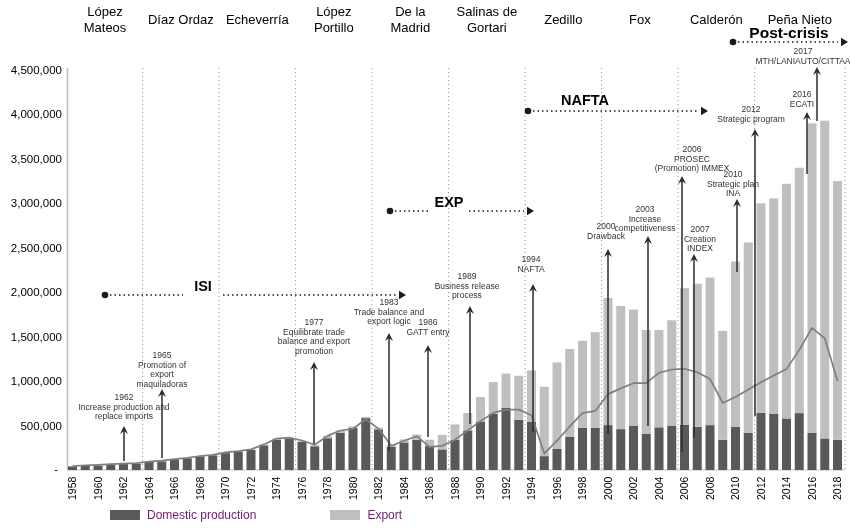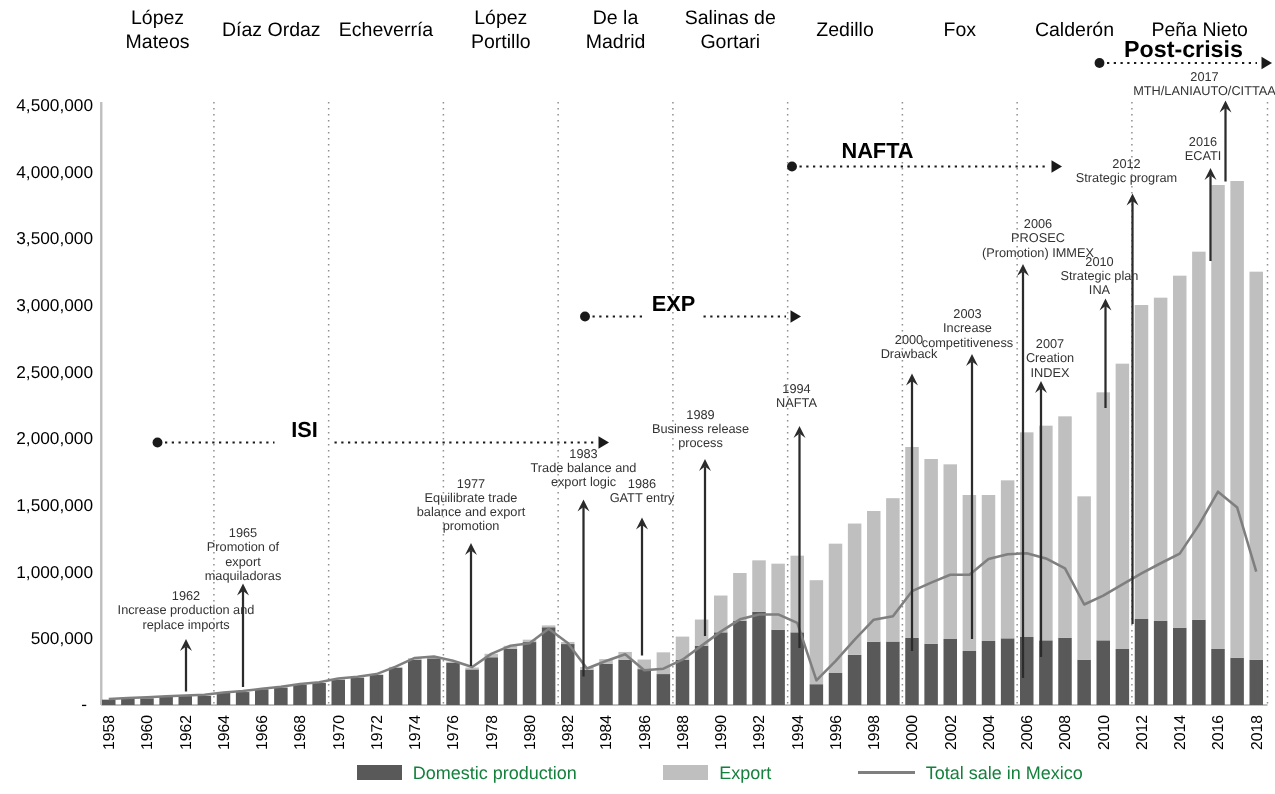--- a/index.html
+++ b/index.html
@@ -3,23 +3,23 @@
 <meta charset="utf-8">
 <style>
   html,body{margin:0;padding:0;background:#ffffff;}
   .chart-container{
     position:relative;width:850px;height:529px;background:#ffffff;
     font-family:"Liberation Sans", sans-serif;overflow:hidden;
   }
   svg text{font-family:"Liberation Sans", sans-serif;}
   .legend{
     position:absolute;left:0;top:503px;width:850px;height:24px;
-    display:flex;justify-content:center;align-items:center;gap:58px;
+    display:flex;justify-content:flex-start;align-items:center;gap:74px;
     padding-left:110px;box-sizing:border-box;
-    font-size:12px;color:#15803d;
+    font-size:12px;color:#701a75;
   }
   .legend-item{display:flex;align-items:center;gap:7px;white-space:nowrap;}
   .swatch{display:inline-block;width:30px;height:10px;}
   .swatch-line{display:inline-block;width:38px;height:0;border-top:2px solid #7f7f7f;}
 </style>
 </head>
 <body>
 
 <div class="chart-container">
   <svg id="plot" width="850" height="529" viewBox="0 0 850 529">
@@ -263,18 +263,14 @@
     </svg>
   <div class="legend">
     <span class="legend-item">
       <span class="swatch" id="sw-domestic" style="background: rgb(89, 89, 89);"></span>
       <span>Domestic production</span>
     </span>
     <span class="legend-item">
       <span class="swatch" id="sw-export" style="background: rgb(191, 191, 191);"></span>
       <span>Export</span>
     </span>
-    <span class="legend-item">
-      <span class="swatch-line"></span>
-      <span>Total sale in Mexico</span>
-    </span>
   </div>
 </div>
 
 </body></html>

